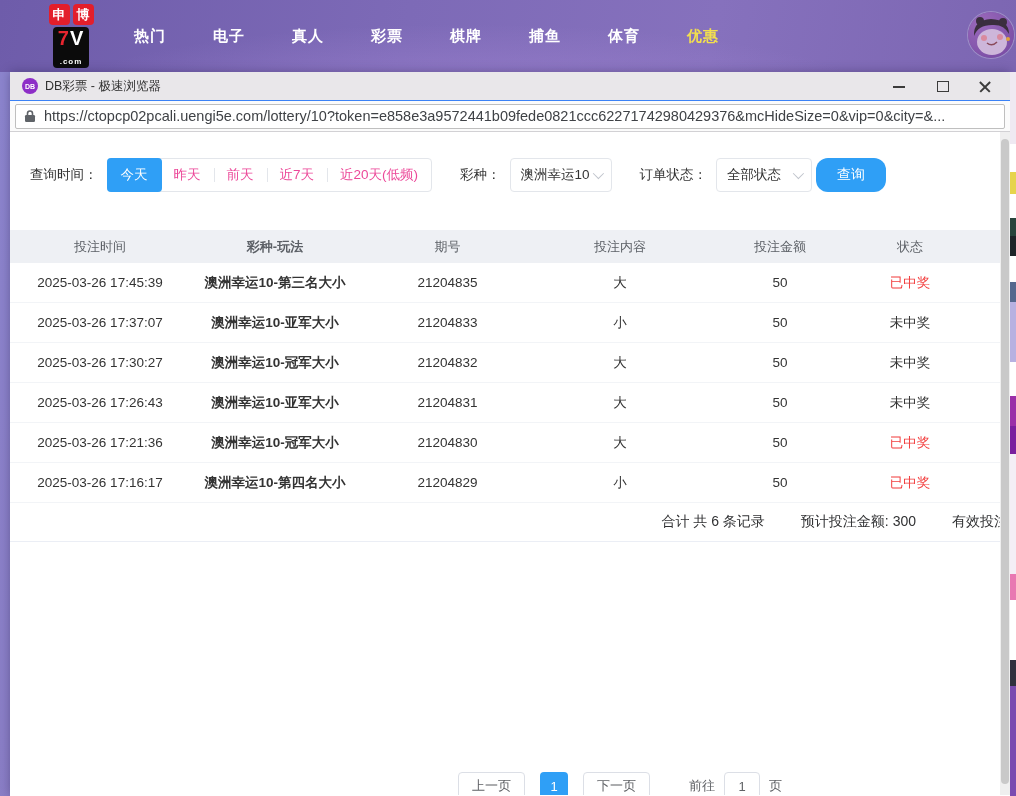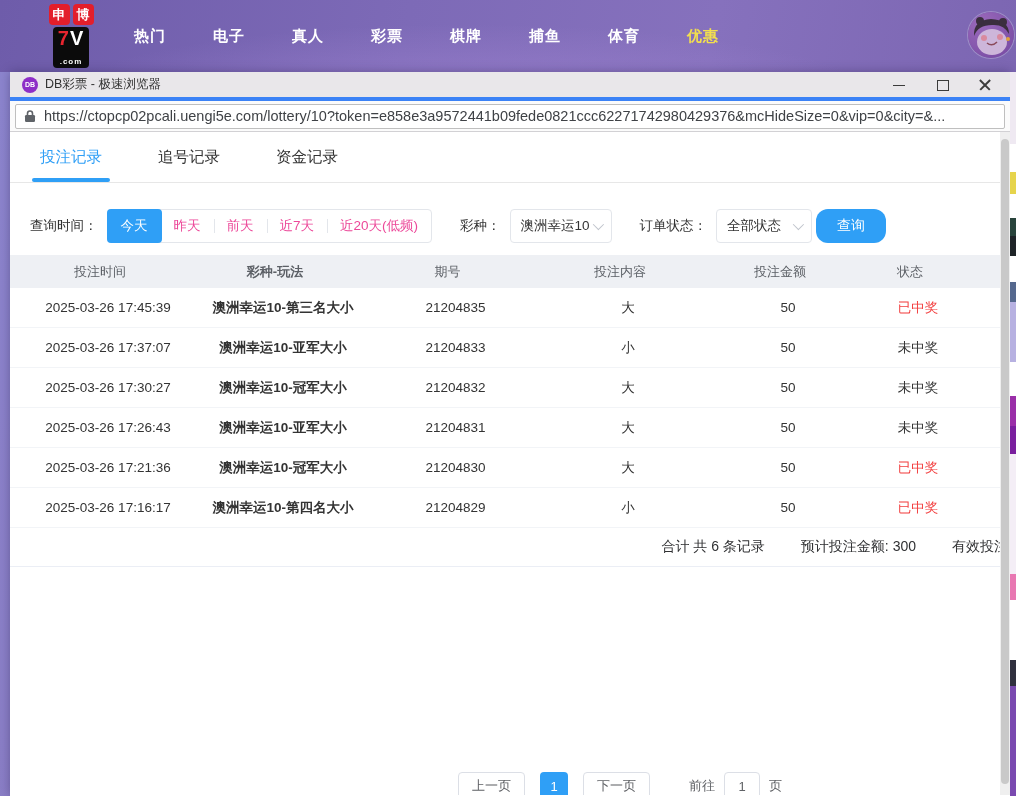--- a/index.html
+++ b/index.html
@@ -29,21 +29,21 @@
   .nav-item { color:#fff; font-size:15px; font-weight:bold; letter-spacing:1px; padding:6px 2px; cursor:pointer; }
   .nav-item.hl { color:var(--promo-yellow); }
   .avatar { position:absolute; right:2px; top:12px; width:46px; height:46px; border-radius:50%;
     overflow:hidden; box-shadow:0 0 0 1px rgba(255,255,255,.25); }
 
   
   .window {
     position:absolute; left:10px; top:72px; width:1000px; height:724px;
     background:#fff; box-shadow:0 0 10px rgba(30,20,60,.35);
   }
-  .titlebar { height:29px; background:#e9e7ea; border-bottom:4px solid #3b82f6;
+  .titlebar { height:29px; background:#e9e7ea; border-bottom:1px solid #3b82f6;
     display:flex; align-items:center; padding:0 12px; }
   .favicon { width:16px; height:16px; border-radius:50%; background:#8d2ec7; color:#fff;
     font-size:7px; font-weight:bold; display:flex; align-items:center; justify-content:center; margin-right:7px; }
   .win-title { font-size:12.5px; color:#303030; }
   .win-controls { margin-left:auto; display:flex; align-items:center; gap:29px; padding-right:6px; }
   .ctl { width:14px; height:14px; position:relative; cursor:pointer; }
   .ctl-min::after { content:""; position:absolute; left:1px; right:1px; top:7px; height:1.5px; background:#3b3b3b; }
   .ctl-max::after { content:""; position:absolute; left:2px; top:2px; width:10px; height:9px; border:1.5px solid #3b3b3b; }
   .ctl-close::before,.ctl-close::after { content:""; position:absolute; left:0; top:6.5px; width:14px; height:1.5px; background:#3b3b3b; }
   .ctl-close::before { transform:rotate(45deg); } .ctl-close::after { transform:rotate(-45deg); }
@@ -72,23 +72,23 @@
   .sep { width:28px; }
   .select { height:34px; border:1px solid #e3e6eb; border-radius:4px; display:flex; align-items:center;
     justify-content:space-between; padding:0 10px; cursor:pointer; background:#fff; }
   .sel-lottery { width:102px; } .sel-status { width:96px; }
   .caret { width:8px; height:8px; border-right:1.5px solid #c0c4cc; border-bottom:1.5px solid #c0c4cc;
     transform:rotate(45deg) translateY(-2px); }
   .search-btn { width:70px; height:34px; margin-left:4px; background:var(--accent); color:#fff;
     border:none; border-radius:12px; font-size:14px; cursor:pointer; }
 
   
-  .table { margin-top:12px; }
+  .table { margin-top:38px; }
   .thead { display:flex; align-items:center; height:33px; background:#eef0f4; color:#5c6066; font-size:13px; padding-left:10px; }
-  .trow { display:flex; align-items:center; height:40px; border-bottom:1px solid #f2f4f7; font-size:13.5px; color:#333; padding-left:18px; }
+  .trow { display:flex; align-items:center; height:40px; border-bottom:1px solid #f2f4f7; font-size:13.5px; color:#333; padding-left:10px; }
   .cell { text-align:center; }
   .c0{width:160px;} .c1{width:190px;font-weight:bold;} .c2{width:155px;} .c3{width:190px;} .c4{width:130px;} .c5{width:130px;}
   .status.won { color:var(--win-red); }
 
   
   .summary { height:39px; display:flex; align-items:center; justify-content:flex-end; gap:36px;
     font-size:14px; color:#303133; border-bottom:1px solid #ebeef5; overflow:hidden; }
   .summary span:last-child { margin-right:-26px; flex:none; }
 
   
@@ -197,25 +197,20 @@
             <rect x="1" y="6" width="10" height="7" rx="1.2" fill="#5f6368"></rect>
             <path d="M3.5 6V4.5a2.5 2.5 0 0 1 5 0V6" stroke="#5f6368" stroke-width="1.6" fill="none"></path>
           </svg>
       </span>
       <span class="url-text">https://ctopcp02pcali.uengi5e.com/lottery/10?token=e858e3a9572441b09fede0821ccc62271742980429376&amp;mcHideSize=0&amp;vip=0&amp;city=&amp;...</span>
     </div>
   </div>
 
   <div class="content">
 
-    <div class="tabbar">
-        <div class="tab active">投注记录</div>
-        <div class="tab">追号记录</div>
-        <div class="tab">资金记录</div>
-      </div>
 
     <div class="filterbar">
       <span class="flabel">查询时间：</span>
       <div class="fgroup">
           <div class="fopt active">今天</div>
           <div class="fopt">昨天</div>
           <div class="fopt divided">前天</div>
           <div class="fopt divided">近7天</div>
           <div class="fopt divided">近20天(低频)</div>
         </div>

